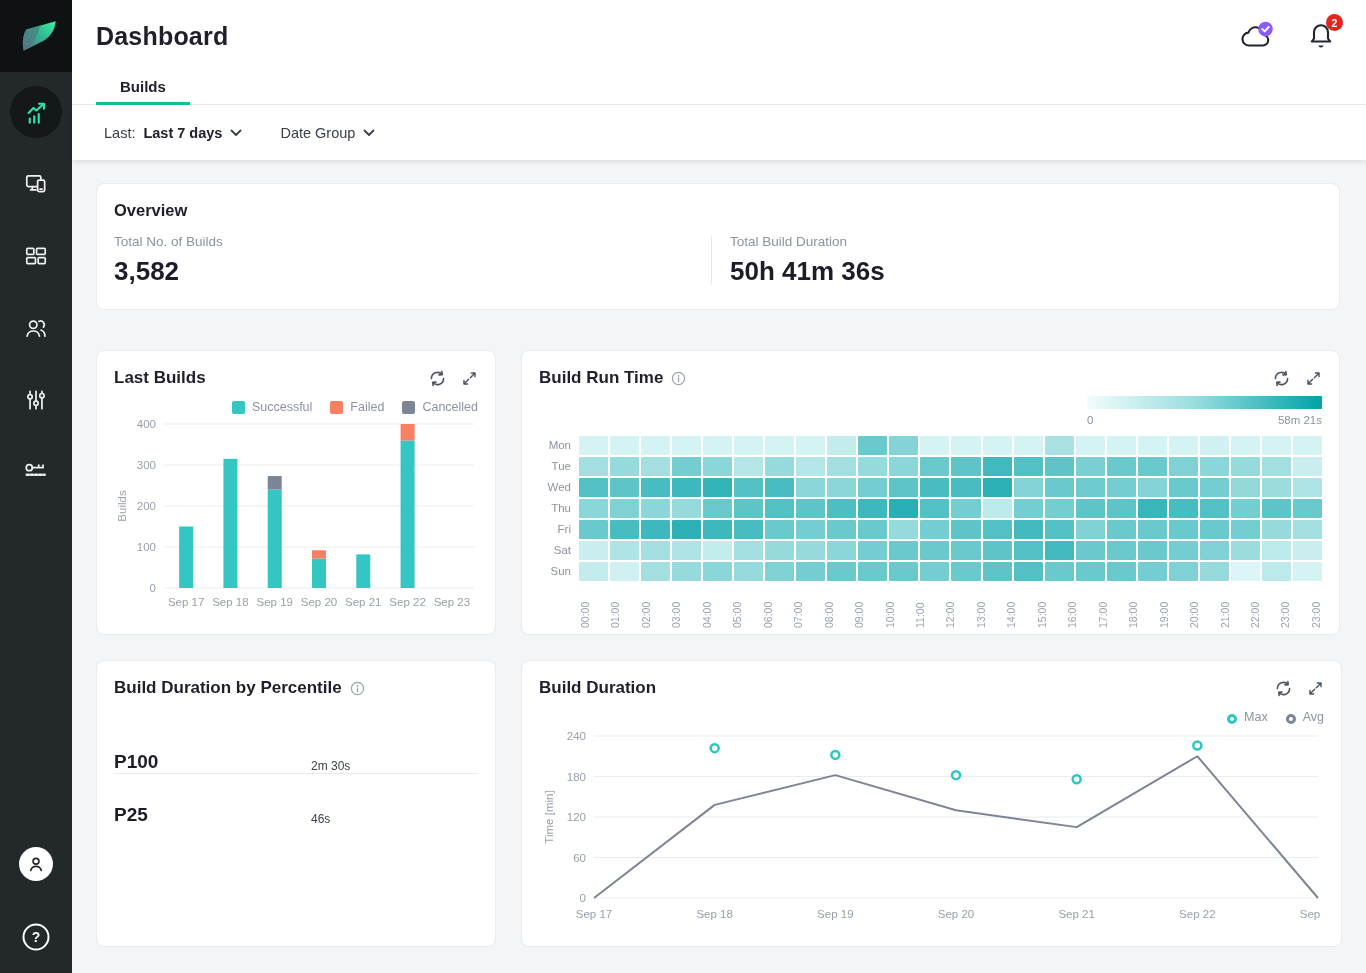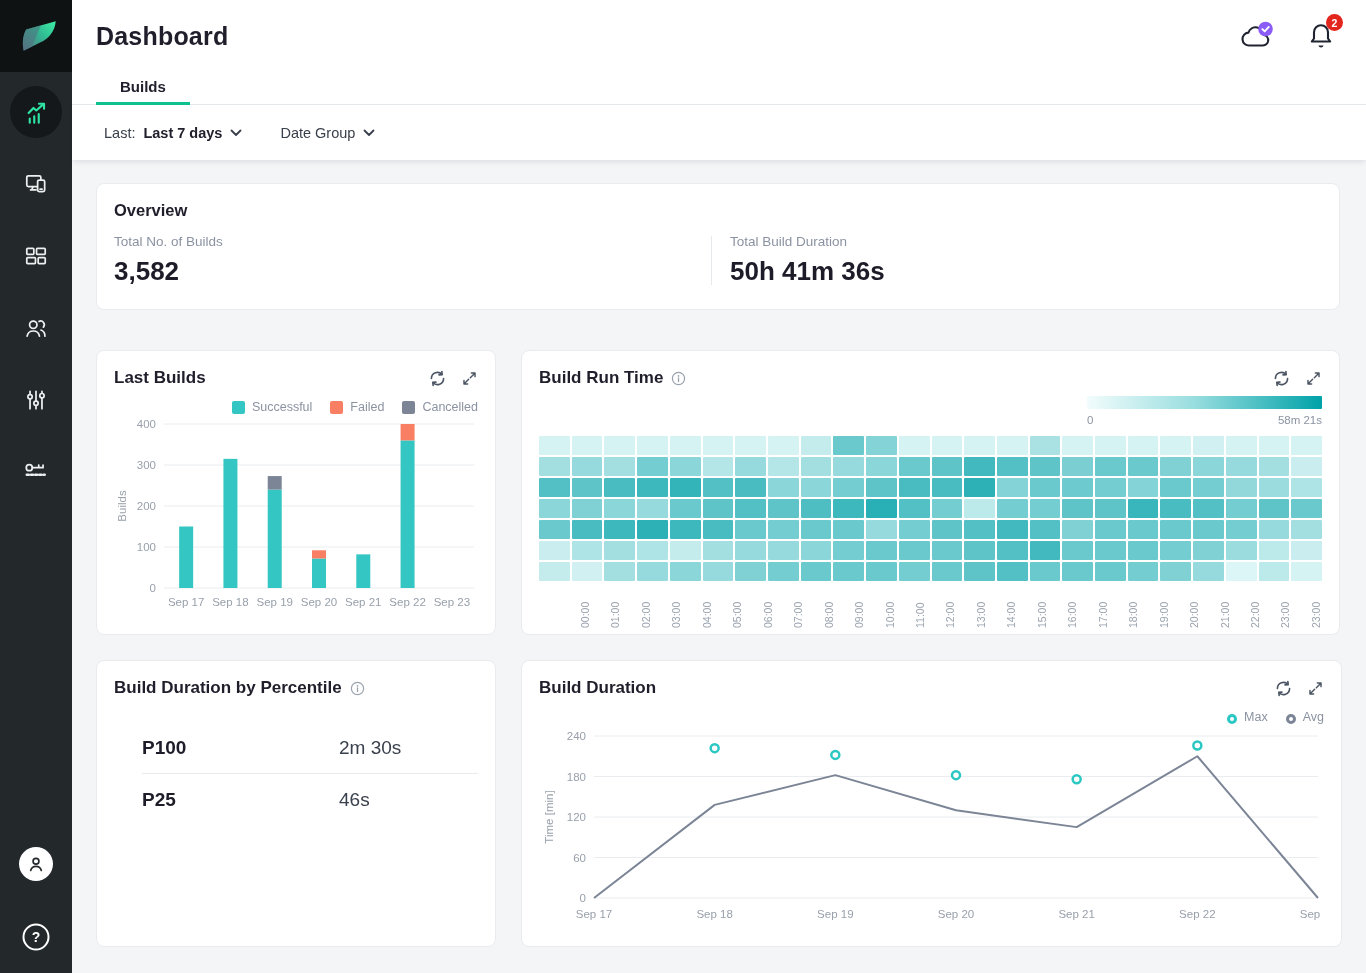--- a/index.html
+++ b/index.html
@@ -71,24 +71,24 @@
   .hm-body { display:flex; margin-top:2px; }
   .hm-ylabels { width:40px; display:flex; flex-direction:column; gap:2px; }
   .hm-ylabel { height:19px; line-height:19px; text-align:right; padding-right:8px; font-size:11.5px; color:#8B93A2; }
   .hm-grid { flex:1; display:grid; grid-template-columns:repeat(24,1fr); gap:2px; }
   .hm-cell { height:19px; border-radius:1px; cursor:pointer; }
   .hm-xlabels { margin-left:40px; display:flex; justify-content:space-between; margin-top:5px; }
   .hm-xlabel { writing-mode:vertical-rl; transform:rotate(180deg); font-size:10.5px; color:#9AA3AE; height:42px; }
 
   
   .p-list { margin-top:24px; }
-  .p-row { display:flex; align-items:center; height:52px; border-bottom:1px solid #E8EAEE;margin-left:28px; }
+  .p-row { display:flex; align-items:flex-end; height:52px; border-bottom:1px solid #E8EAEE; }
   .p-row:last-child { border-bottom:none; }
   .p-label { flex:0 0 197px; font-size:19px; font-weight:700; color:#1D1C28; }
-  .p-value { font-size:19px; color:#3A414D; }
+  .p-value { font-size:12px; color:#3A414D; }
 
   svg text { font-family:"Liberation Sans", sans-serif; }
 </style>
 </head>
 <body>
 
 <div class="app">
 
   <div class="sidebar">
     <div class="logo-box">
@@ -319,20 +319,29 @@
             </div>
           </div>
           <div class="hm-scale">
             <div class="hm-scale-bar"></div>
             <div class="hm-scale-labels">
               <span>0</span>
               <span>58m 21s</span>
             </div>
           </div>
           <div class="hm-body">
+            <div class="hm-ylabels" id="hm-ylabels">
+                <div class="hm-ylabel">Mon</div>
+                <div class="hm-ylabel">Tue</div>
+                <div class="hm-ylabel">Wed</div>
+                <div class="hm-ylabel">Thu</div>
+                <div class="hm-ylabel">Fri</div>
+                <div class="hm-ylabel">Sat</div>
+                <div class="hm-ylabel">Sun</div>
+              </div>
             <div class="hm-grid" id="hm-grid">
                 <div class="hm-cell" style="background: rgb(213, 243, 243);"></div>
                 <div class="hm-cell" style="background: rgb(213, 243, 243);"></div>
                 <div class="hm-cell" style="background: rgb(213, 243, 243);"></div>
                 <div class="hm-cell" style="background: rgb(213, 243, 243);"></div>
                 <div class="hm-cell" style="background: rgb(213, 243, 243);"></div>
                 <div class="hm-cell" style="background: rgb(213, 243, 243);"></div>
                 <div class="hm-cell" style="background: rgb(213, 243, 243);"></div>
                 <div class="hm-cell" style="background: rgb(213, 243, 243);"></div>
                 <div class="hm-cell" style="background: rgb(196, 236, 237);"></div>

